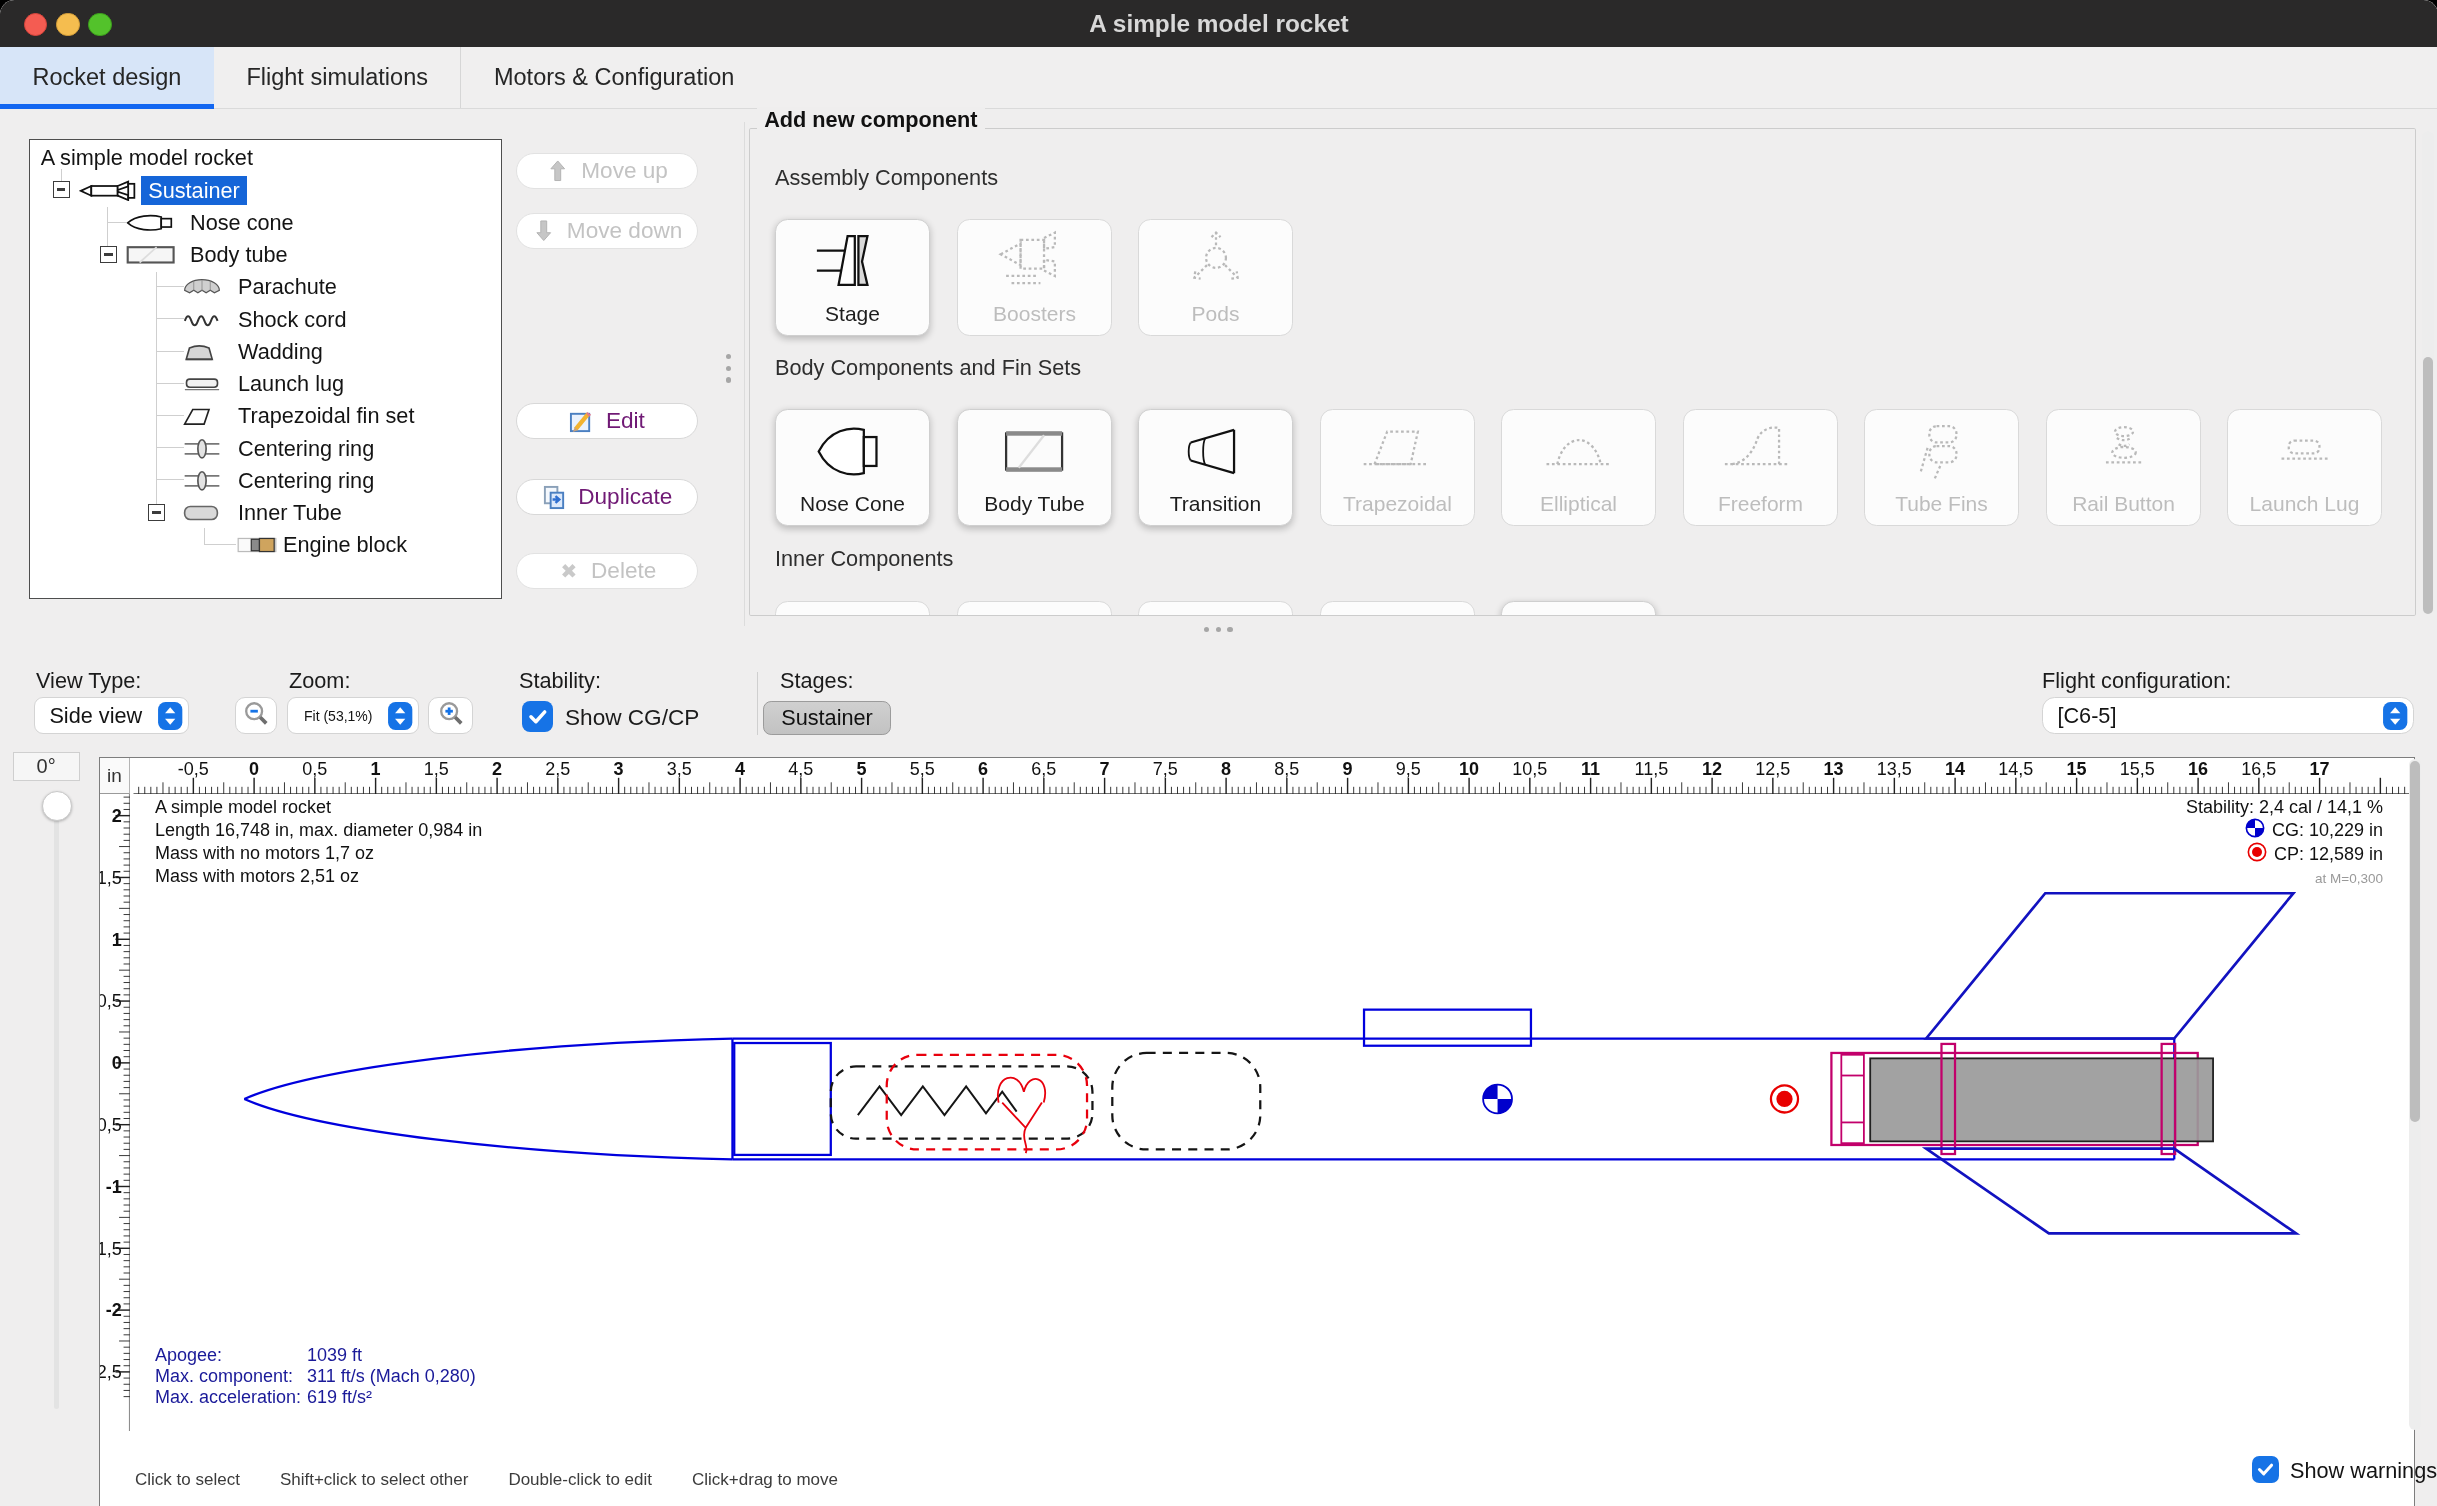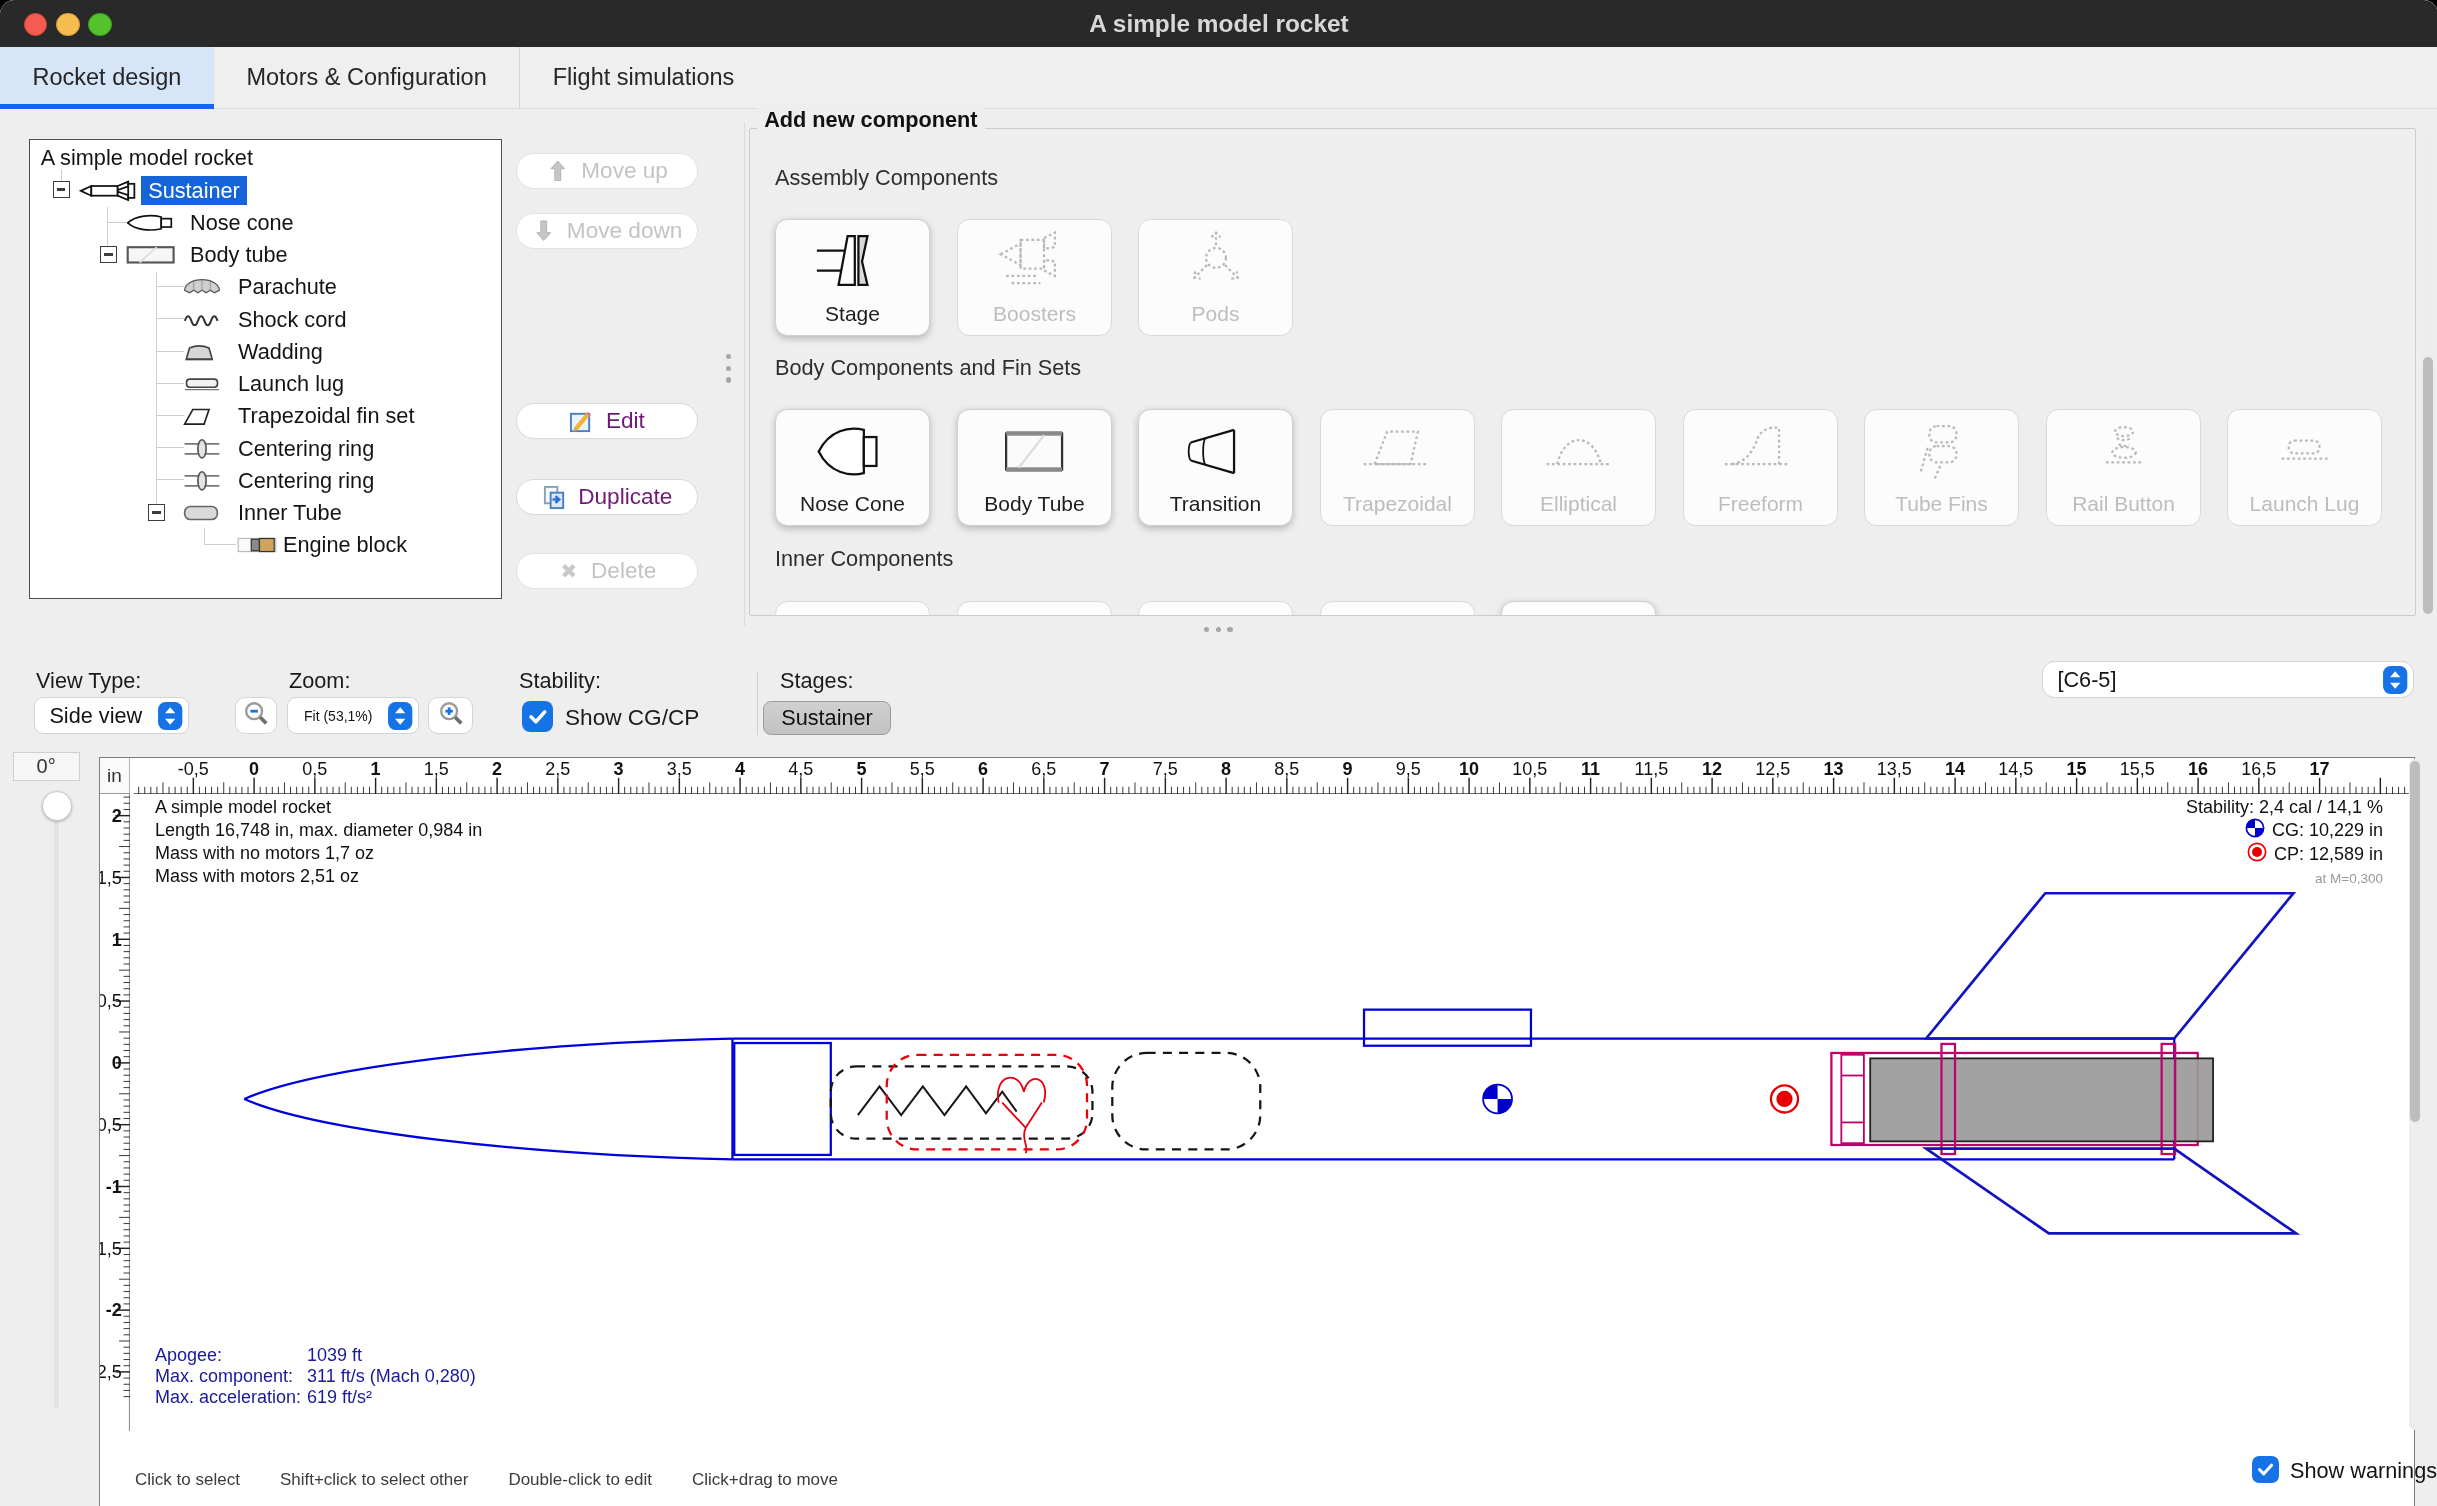--- a/index.html
+++ b/index.html
@@ -86,22 +86,22 @@
 
   <div class="titlebar">
     <span class="tl close"></span>
     <span class="tl min"></span>
     <span class="tl max"></span>
     <div class="win-title">A simple model rocket</div>
   </div>
 
   <div class="tabbar" id="tabbar">
       <div class="tab active">Rocket design</div>
+      <div class="tab">Flight simulations</div>
       <div class="tab">Motors &amp; Configuration</div>
-      <div class="tab">Flight simulations</div>
     </div>
 
   <div class="tree-panel">
     <div class="tree-inner" id="tree">
         <div class="trow" style="left:10.8px;top:4.5px;">
           <span class="lbl">A simple model rocket</span>
         </div>
         <div class="trunk" style="left:31px;top:29px;width:1.4px;height:23.5px;"></div>
         <div class="trunk" style="left:77px;top:67px;width:1.4px;height:49px;"></div>
         <div class="trunk" style="left:126px;top:132px;width:1.4px;height:240px;"></div>
@@ -554,21 +554,21 @@
   <div class="clabel2" style="left:565px;top:705px;font-size:22.6px;">Show CG/CP</div>
 
   <div class="vsep" style="left:757px;top:672px;height:63px;"></div>
 
   <div class="clabel2" style="left:780px;top:668px;">Stages:</div>
   <div id="stagebtns">
       <div class="stagebtn" style="left: 763px; top: 701px; width: 128px; height: 34px;">Sustainer</div>
     </div>
 
   <div class="clabel2" style="left:2042px;top:668px;">Flight configuration:</div>
-  <div class="pill" style="left:2042px;top:661px;width:372px;height:37px;border-radius:12.6px;">
+  <div class="pill" style="left:2042px;top:697px;width:372px;height:37px;border-radius:12.6px;">
     <span class="txt">[C6-5]</span>
     <span class="chev">
         <svg width="24.4" height="28" viewBox="0 0 26 30">
           <rect width="26" height="30" rx="8" fill="#1673e6"></rect>
           <polygon points="13,5.5 18.5,12 7.5,12" fill="#fff"></polygon>
           <polygon points="13,24.5 7.5,18 18.5,18" fill="#fff"></polygon>
         </svg>
       </span>
   </div>
 

